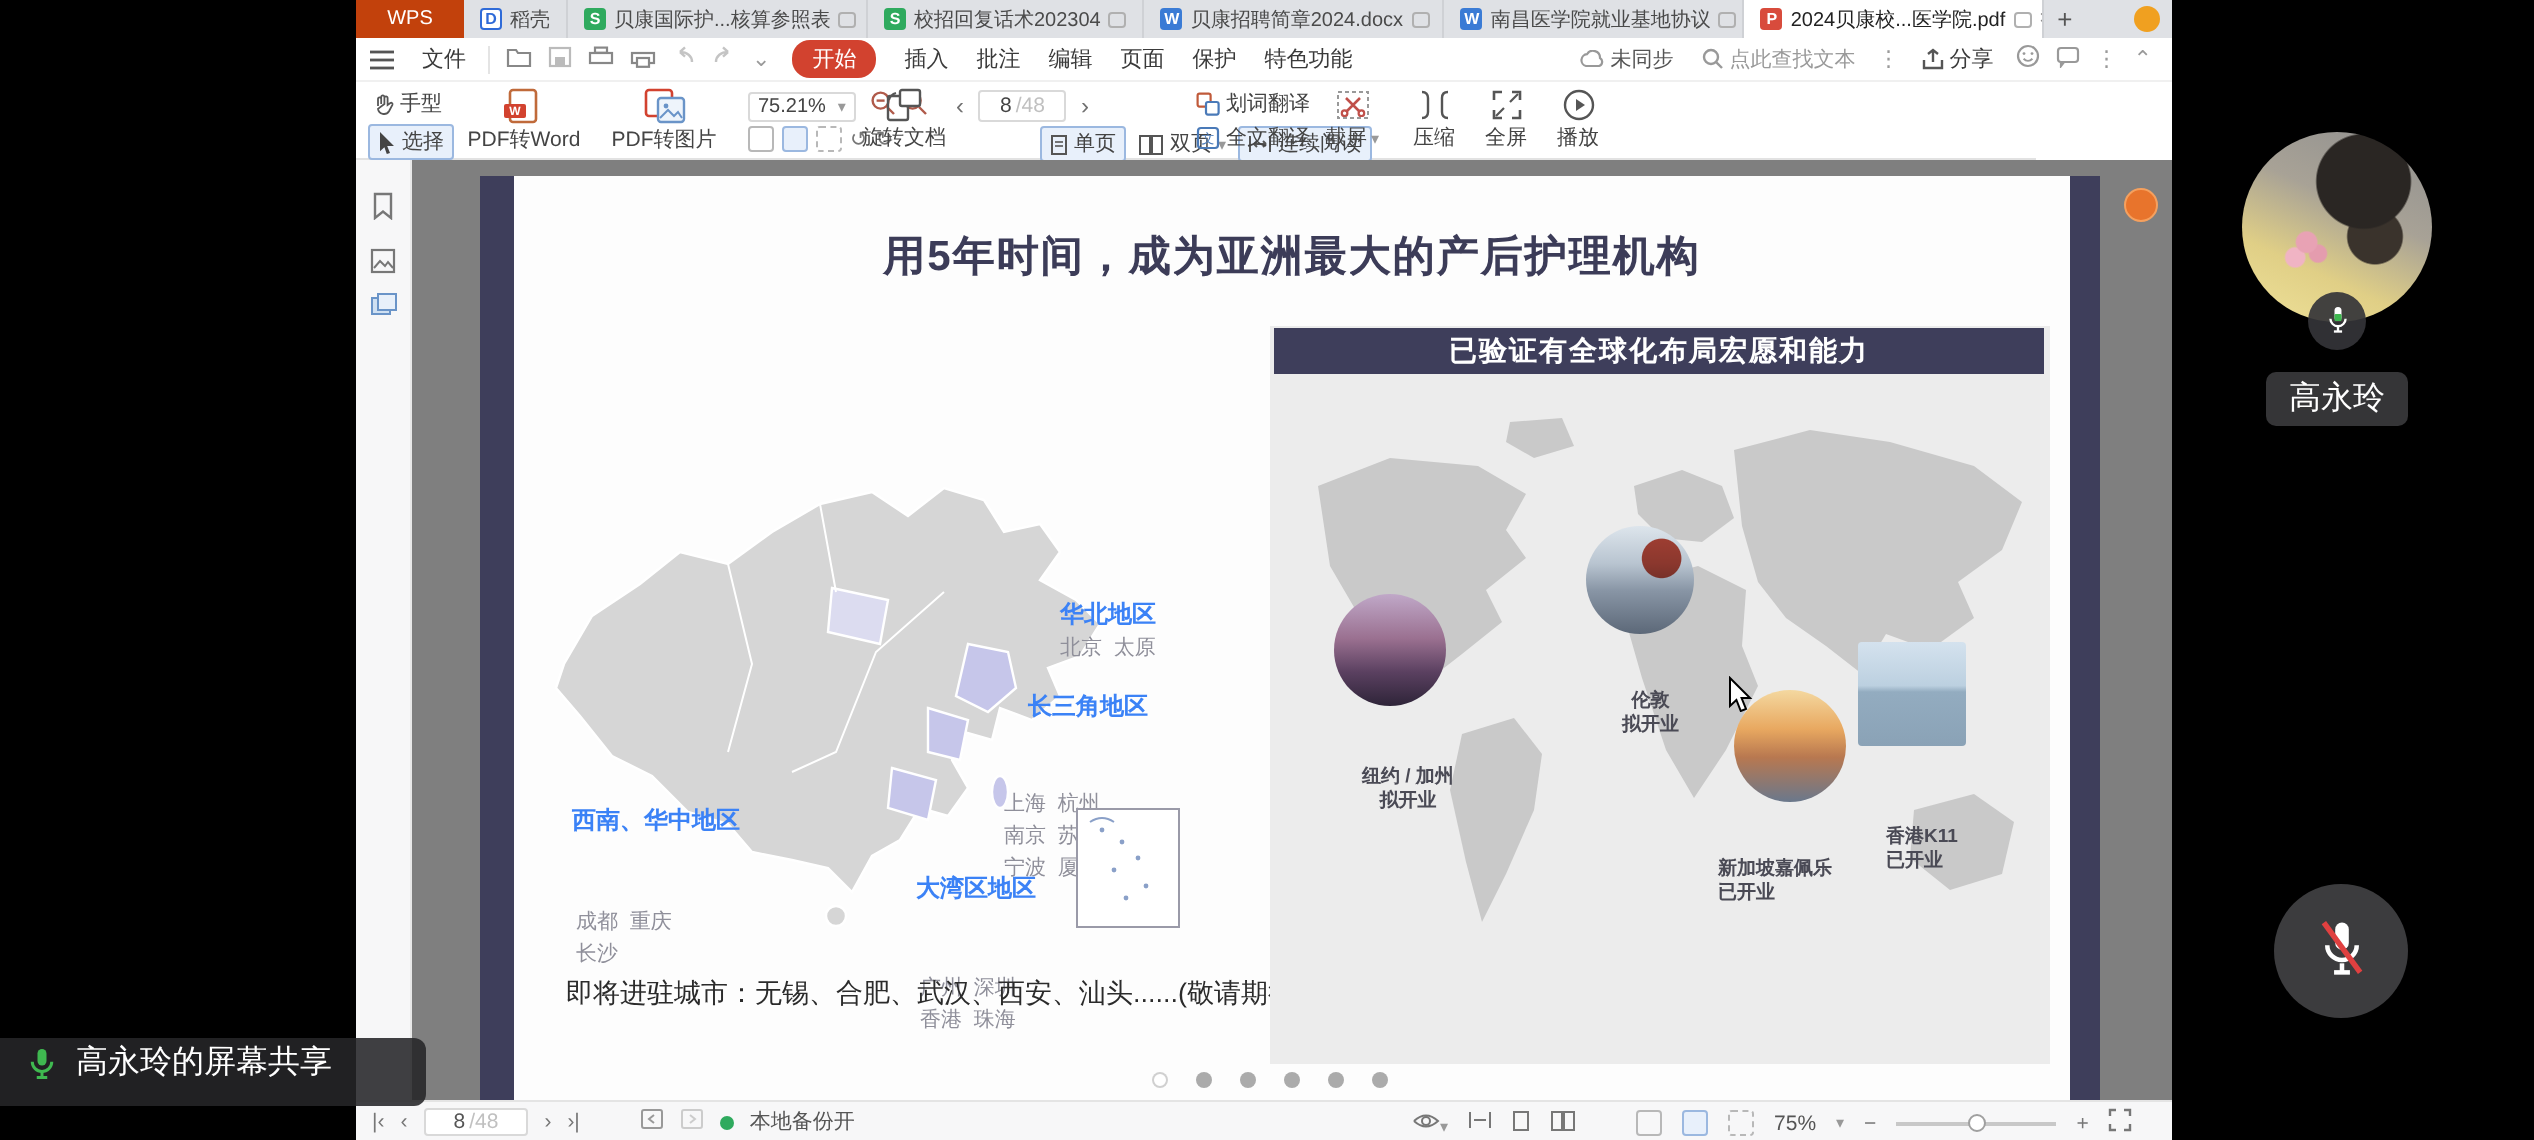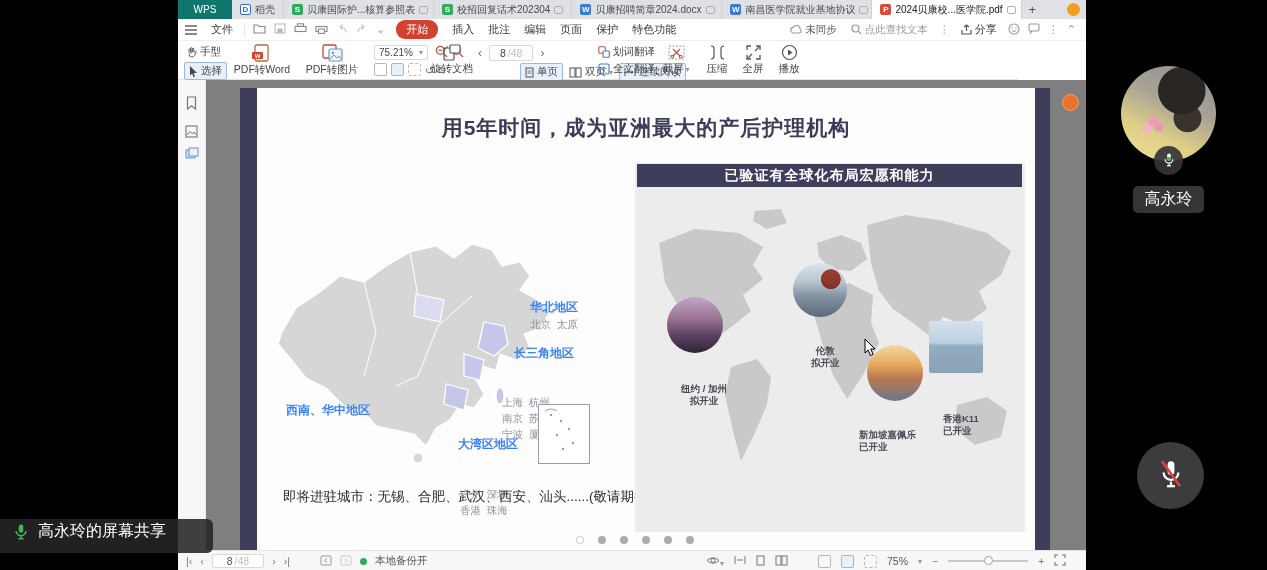--- a/index.html
+++ b/index.html
@@ -3,21 +3,21 @@
 <meta charset="utf-8">
 <style>
   * { margin:0; padding:0; box-sizing:border-box; }
   html,body { width:1267px; height:570px; background:#000; overflow:hidden;
     font-family:"Liberation Sans","DejaVu Sans",sans-serif; }
   .abs { position:absolute; }
   
   .win { position:absolute; left:178px; top:0; width:908px; height:570px; background:#fff; }
   
   .tabbar { position:absolute; left:0; top:0; width:908px; height:19px; background:#dfe1e5; display:flex; align-items:stretch; }
-  .wpsbtn { width:54px; background:#0f766e; color:#fff; font-size:10px; display:flex; align-items:center; justify-content:center; }
+  .wpsbtn { width:54px; background:#c2410c; color:#fff; font-size:10px; display:flex; align-items:center; justify-content:center; }
   .tab { display:flex; align-items:center; gap:4px; padding:0 8px; font-size:10px; color:#4a4a4a; border-right:1px solid #cfd1d5; max-width:150px; white-space:nowrap; overflow:hidden; }
   .tab.active { background:#fff; color:#222; }
   .badge { width:11px; height:11px; border-radius:2px; color:#fff; font-size:8px; font-weight:bold; display:inline-flex; align-items:center; justify-content:center; flex:0 0 auto; }
   .b-d { background:#fff; color:#2f6bd8; border:1px solid #2f6bd8; }
   .b-s { background:#2faa5e; } .b-w { background:#3a7bd5; } .b-p { background:#d84b3c; }
   .bub { width:9px; height:8px; border:1px solid #b0b0b0; border-radius:2px; flex:0 0 auto; }
   .tabx { color:#888; font-size:10px; }
   .plus { width:20px; display:flex; align-items:center; justify-content:center; color:#555; font-size:13px; }
   .avatardot { width:13px; height:13px; border-radius:50%; background:#f0a020; margin:3px 6px 0 auto; }
   
@@ -380,20 +380,23 @@
       </g>
     </svg>
 
     <div class="abs regname" style="left:290px; top:211px;">华北地区</div>
     <div class="abs regcity" style="left:290px; top:228px;">北京  太原</div>
     <div class="abs regname" style="left:274px; top:257px;">长三角地区</div>
     <div class="abs regcity" style="left:262px; top:274px;">
       <div>上海  杭州</div><div>南京  苏州</div><div>宁波  厦门</div>
     </div>
     <div class="abs regname" style="left:46px; top:314px;">西南、华中地区</div>
+    <div class="abs regcity" style="left:48px; top:333px;">
+      <div>成都  重庆</div><div>长沙</div>
+    </div>
     <div class="abs regname" style="left:218px; top:348px;">大湾区地区</div>
     <div class="abs regcity" style="left:220px; top:366px;">
       <div>广州  深圳</div><div>香港  珠海</div>
     </div>
     <div class="inset">
       <svg width="50" height="58" viewBox="0 0 50 58">
           <g fill="#8aa0c8">
             <circle cx="12" cy="10" r="1.2"></circle>
             <circle cx="22" cy="16" r="1.2"></circle>
             <circle cx="30" cy="24" r="1.2"></circle>

